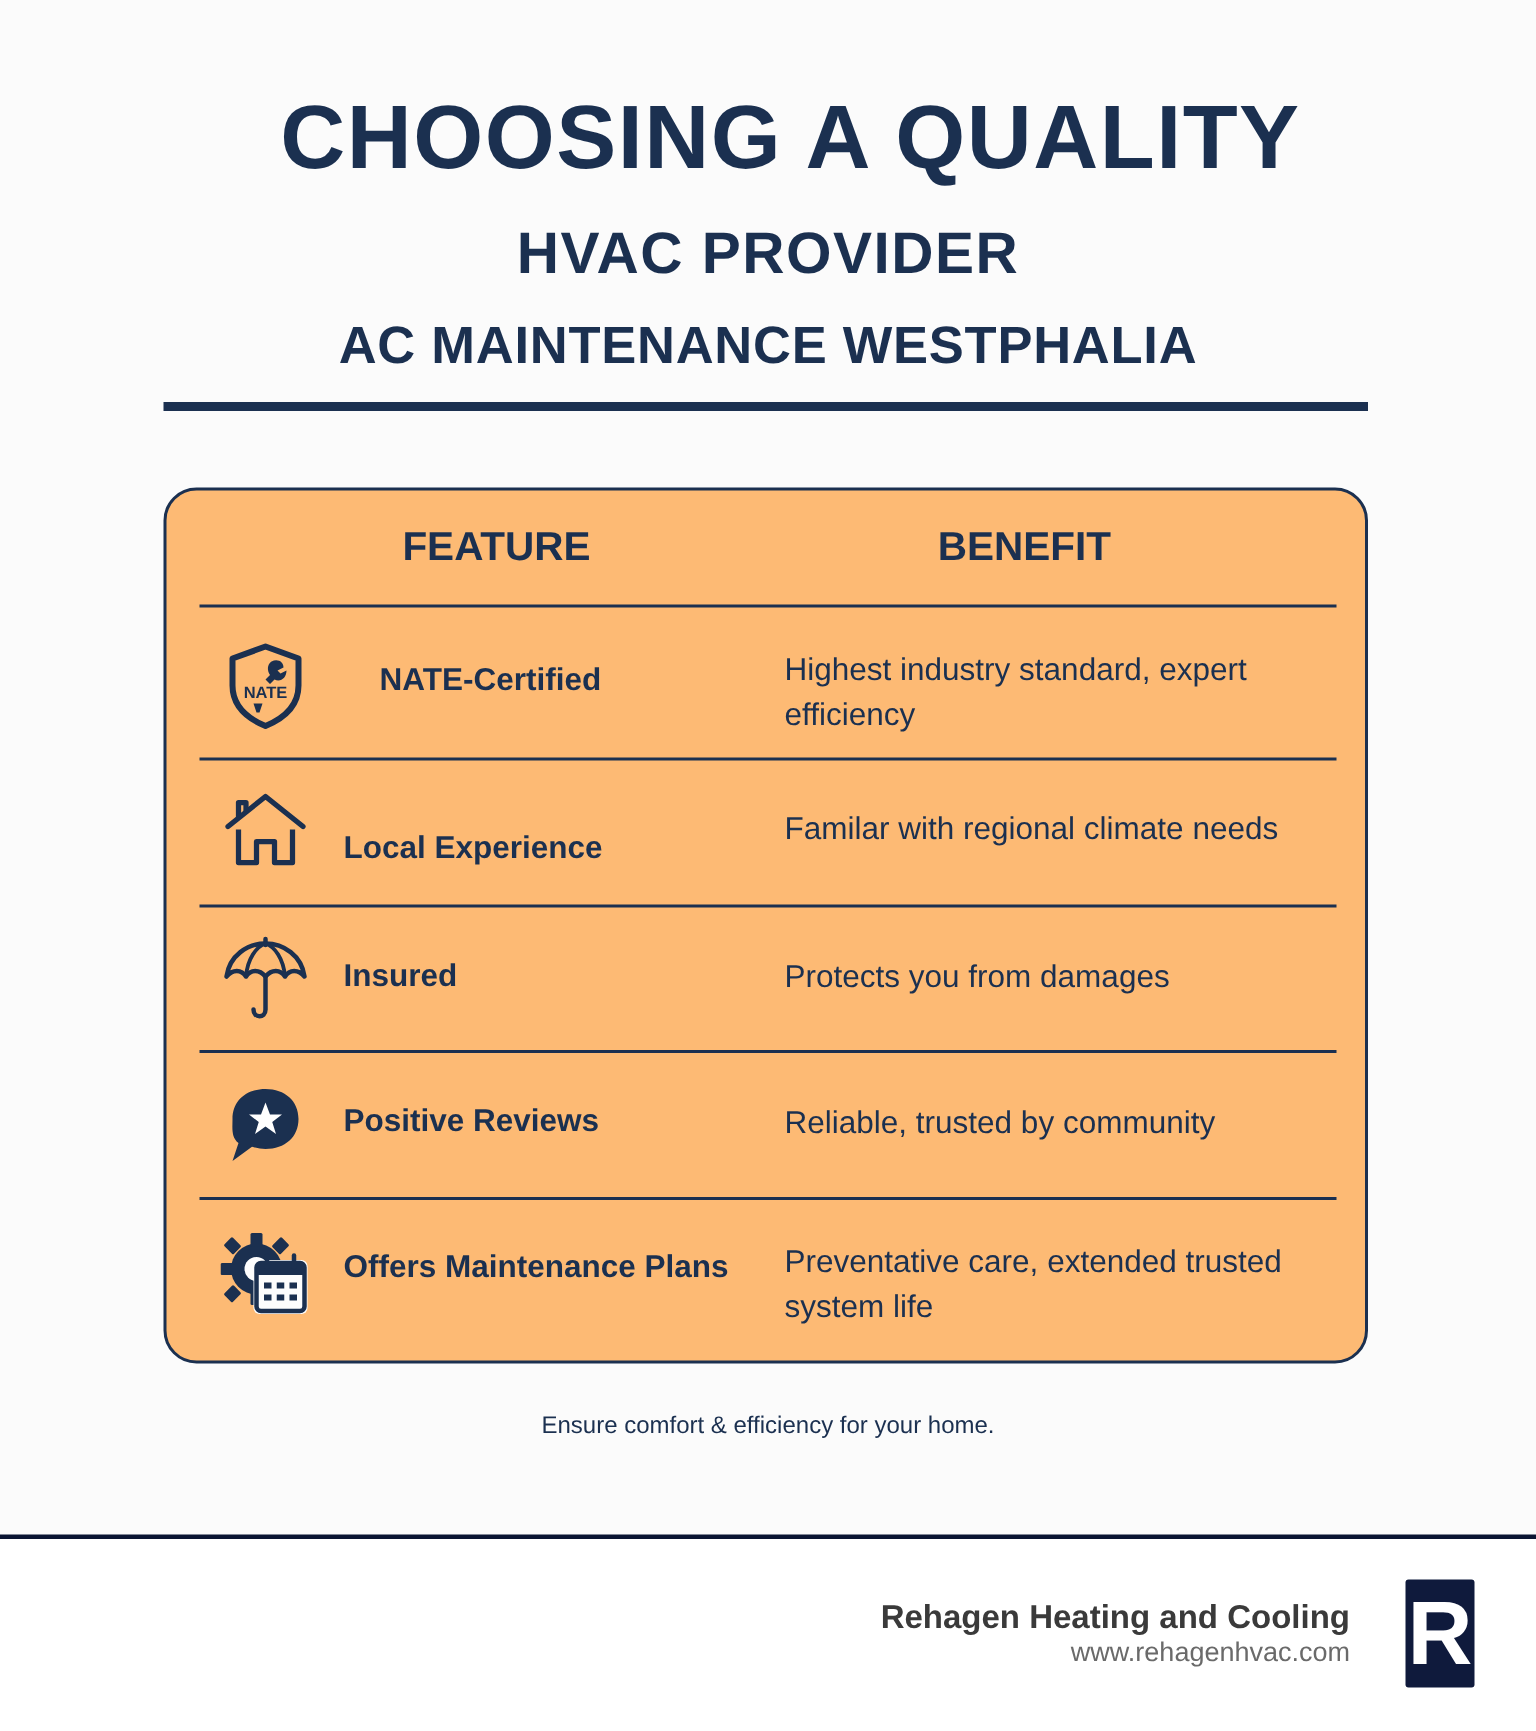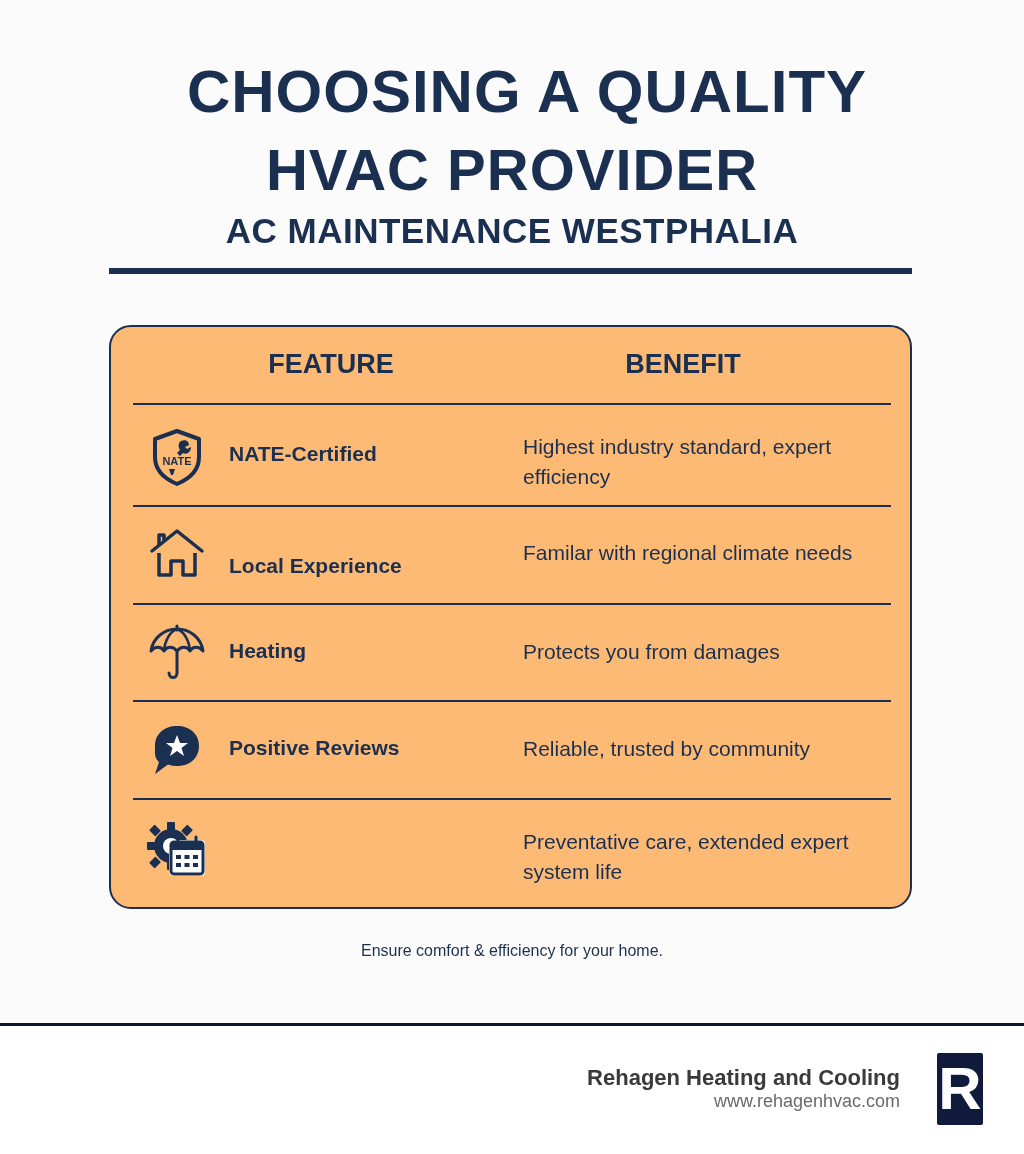--- a/index.html
+++ b/index.html
@@ -19,21 +19,21 @@
       position: absolute;
       left: 0;
       width: 1024px;
       text-align: center;
       font-weight: 700;
       color: #1b3050;
       letter-spacing: 1px;
       margin: 0;
     }
     .title-line1 { top: 56px; font-size: 60px; line-height: 72px; margin-left: 15px; }
-    .title-line2 { top: 134px; font-size: 58px; line-height: 72px; }
+    .title-line2 { top: 134px; font-size: 39px; line-height: 72px; }
     .subtitle {
       position: absolute;
       top: 208px;
       left: 0;
       width: 1024px;
       text-align: center;
       font-size: 35px;
       line-height: 46px;
       font-weight: 700;
       color: #1b3050;
@@ -179,21 +179,21 @@
 
   <div class="row" style="top:78px; height:100px;">
     <span class="icon" style="top:22px;">
       <svg width="60" height="60" viewBox="0 0 60 60">
         <path d="M30 4 L52 12 L52 30 C52 44 42 52 30 57 C18 52 8 44 8 30 L8 12 Z" fill="none" stroke="#1b3050" stroke-width="4" stroke-linejoin="round"></path>
         <path d="M34 14 C38 12 42 14 42 18 L38 20 L40 22 L44 20 C44 25 40 28 36 26 L33 29 L30 26 L33 23 C31 20 31 16 34 14 Z" fill="#1b3050"></path>
         <text x="30" y="38" text-anchor="middle" font-size="11" font-weight="700" fill="#1b3050" font-family="Liberation Sans, sans-serif">NATE</text>
         <path d="M22 42 L28 42 L26 48 L24 48 Z" fill="#1b3050"></path>
       </svg>
     </span>
-    <span class="feature-label" style="top:37px;">NATE-Certified</span>
+    <span class="feature-label" style="top:37px;margin-left:24px;">NATE-Certified</span>
     <span class="benefit-text" style="top:27px;">Highest industry standard, expert efficiency</span>
   </div>
 
   <div class="row-rule" style="top:178px;"></div>
 
   <div class="row" style="top:180px; height:96px;">
     <span class="icon" style="top:20px;">
       <svg width="60" height="60" viewBox="0 0 60 60">
         <path d="M5 24 L30 4 L55 24" fill="none" stroke="#1b3050" stroke-width="3.5" stroke-linecap="round" stroke-linejoin="round"></path>
         <path d="M12 18 L12 8 L17 8 L17 14" fill="none" stroke="#1b3050" stroke-width="3.5" stroke-linejoin="round"></path>
@@ -208,21 +208,21 @@
 
   <div class="row" style="top:278px; height:96px;">
     <span class="icon" style="top:18px;">
       <svg width="60" height="60" viewBox="0 0 60 60">
         <line x1="30" y1="3" x2="30" y2="7" stroke="#1b3050" stroke-width="3" stroke-linecap="round"></line>
         <path d="M4 28 C6 14 18 6 30 6 C42 6 54 14 56 28 C52 23 46 23 43 28 C40 23 34 23 30 28 C26 23 20 23 17 28 C14 23 8 23 4 28 Z" fill="none" stroke="#1b3050" stroke-width="3" stroke-linejoin="round"></path>
         <path d="M17 28 C18 16 24 8 30 6 C36 8 42 16 43 28" fill="none" stroke="#1b3050" stroke-width="2.5"></path>
         <path d="M30 28 L30 50 C30 56 22 56 22 50" fill="none" stroke="#1b3050" stroke-width="3" stroke-linecap="round"></path>
       </svg>
     </span>
-    <span class="feature-label" style="top:34px;">Heating</span>
+    <span class="feature-label" style="top:34px;">Insured</span>
     <span class="benefit-text" style="top:32px;">Protects you from damages</span>
   </div>
 
   <div class="row-rule" style="top:373px;"></div>
 
   <div class="row" style="top:375px; height:96px;">
     <span class="icon" style="top:18px;">
       <svg width="60" height="60" viewBox="0 0 60 60">
         <path d="M30 6 C43 6 52 14 52 26 C52 38 43 46 30 46 C27 46 24 45.5 21 44.5 L8 54 L12 42 C7 38 8 32 8 26 C8 14 17 6 30 6 Z" fill="#1b3050"></path>
         <polygon points="30,15 33,23 41,23 34.5,28 37,36 30,31 23,36 25.5,28 19,23 27,23" fill="#ffffff"></polygon>
@@ -257,21 +257,22 @@
         <g fill="#1b3050">
           <rect x="29" y="35" width="5" height="4"></rect>
           <rect x="37.5" y="35" width="5" height="4"></rect>
           <rect x="46" y="35" width="5" height="4"></rect>
           <rect x="29" y="43" width="5" height="4"></rect>
           <rect x="37.5" y="43" width="5" height="4"></rect>
           <rect x="46" y="43" width="5" height="4"></rect>
         </g>
       </svg>
     </span>
-    <span class="benefit-text" style="top:27px;">Preventative care, extended expert system life</span>
+    <span class="feature-label" style="top:33px;">Offers Maintenance Plans</span>
+    <span class="benefit-text" style="top:27px;">Preventative care, extended trusted system life</span>
   </div>
 </div>
 
 <div class="tagline">Ensure comfort &amp; efficiency for your home.</div>
 
 <div class="footer-rule"></div>
 
 <div class="footer">
   <div class="company-name">Rehagen Heating and Cooling</div>
   <div class="company-url">www.rehagenhvac.com</div>

